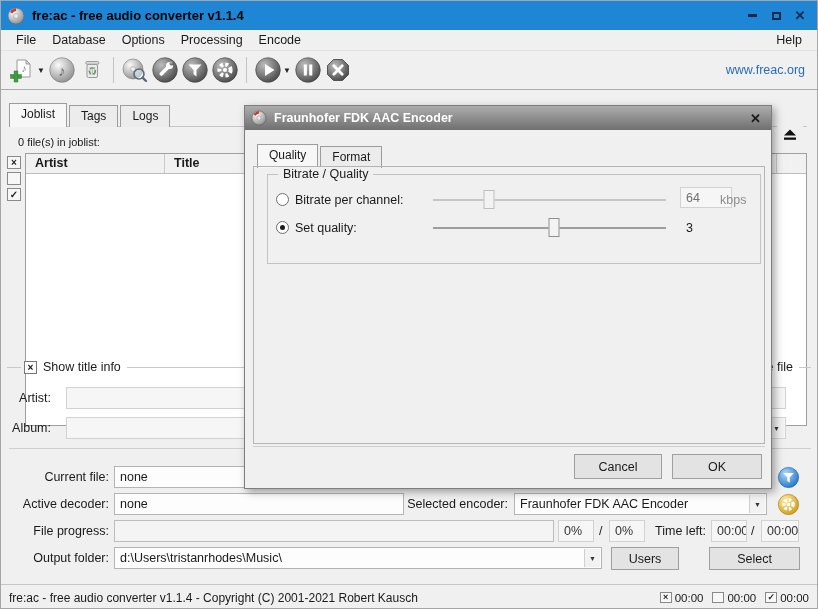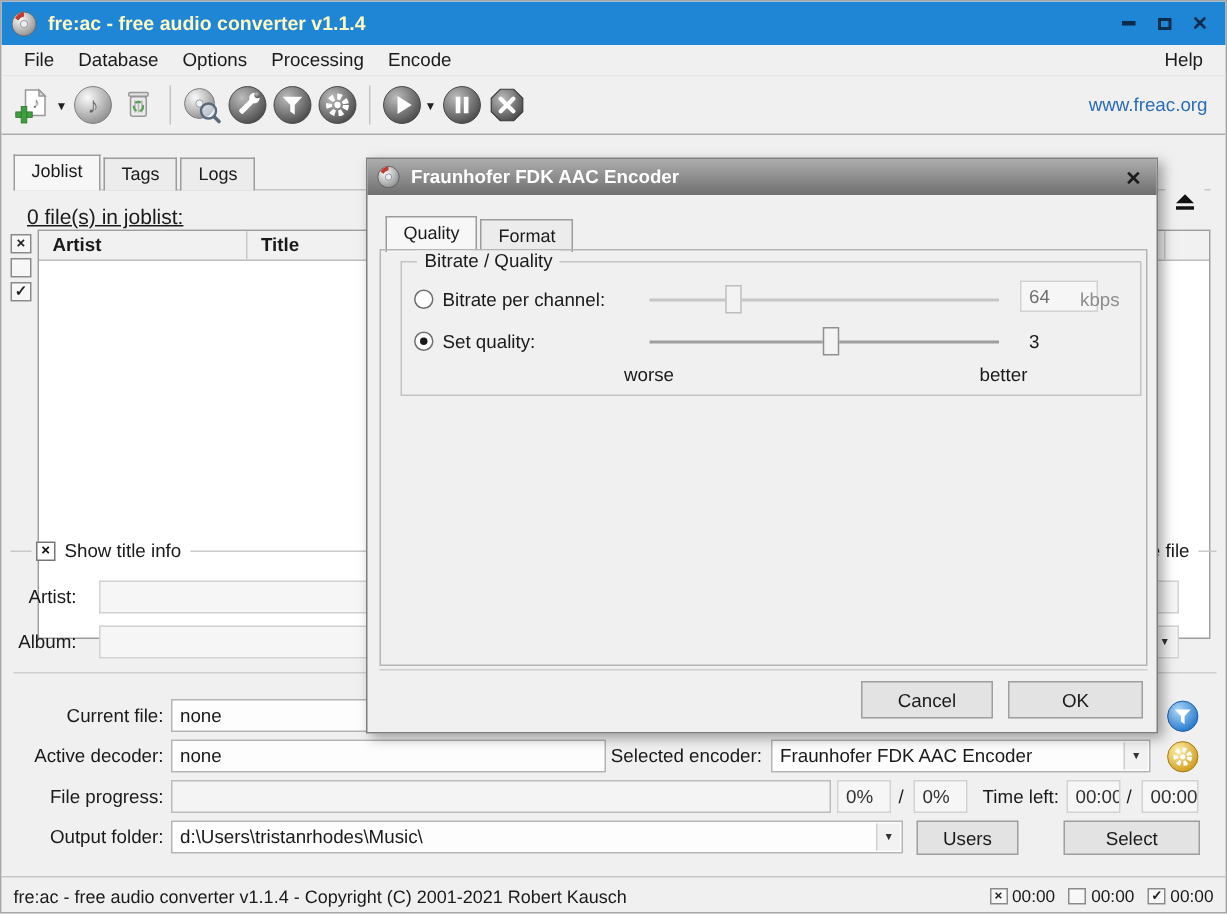--- a/index.html
+++ b/index.html
@@ -4,21 +4,21 @@
 <style>
   * { margin:0; padding:0; box-sizing:border-box; }
   html,body { background:#d8d8d8; }
   body { font-family:"Liberation Sans", sans-serif; font-size:12px; color:#1a1a1a; }
   .window { position:relative; width:818px; height:609px; background:#f0f0f0;
             border:1px solid #a6a6a6; overflow:hidden; }
 
   
   .titlebar { position:absolute; left:0; top:0; width:100%; height:29px; background:#1e86d4;
               display:flex; align-items:center; padding:0 6px; }
-  .titlebar .title { color:#fef9c3; font-weight:bold; font-size:13px; margin-left:7px; }
+  .titlebar .title { color:#000000; font-weight:bold; font-size:13px; margin-left:7px; }
   .wincontrols { margin-left:auto; display:flex; align-items:center; gap:10px; padding-right:4px; }
   .wc { width:14px; height:14px; display:flex; align-items:center; justify-content:center; cursor:default; }
   .wc-min i { display:block; width:9px; height:3px; background:#0b2b4b; }
   .wc-max i { display:block; width:9px; height:8px; border:2px solid #0b2b4b; }
   .wc-close { color:#0b2b4b; font-weight:bold; font-size:13px; }
 
   
   .menubar { position:absolute; left:0; top:29px; width:100%; height:21px; background:#f0f0f0;
              display:flex; align-items:center; padding:0 7px; border-bottom:1px solid #e3e3e3; }
   .menuitem { padding:2px 8px; font-size:12.5px; }
@@ -37,21 +37,21 @@
 
   .tabstrip { position:absolute; left:8px; top:12px; width:798px; display:flex; align-items:flex-end;
               border-bottom:1px solid #c6c6c6; height:25px; }
   .tab { border:1px solid #9c9c9c; border-bottom:none; background:#ececec; padding:3px 11px 4px;
          margin-right:2px; font-size:12px; position:relative; top:1px; }
   .tab.active { background:#f7f7f7; padding-bottom:6px; }
 
   .ejectbtn { position:absolute; left:776px; top:34px; width:26px; height:21px; background:#f0f0f0;
               display:flex; align-items:center; justify-content:center; }
 
-  .countline { position:absolute; left:17px; top:46px; font-size:14px;text-decoration:underline; }
+  .countline { position:absolute; left:17px; top:46px; font-size:11px; }
 
   .selcol { position:absolute; left:6px; top:66px; display:flex; flex-direction:column; gap:3px; }
   .selbtn { width:14px; height:13px; border:1px solid #8a8a8a; background:#f7f7f7; font-size:10px;
             line-height:11px; text-align:center; color:#222; font-weight:bold; }
 
   .jobtable { position:absolute; left:24px; top:63px; width:782px; height:273px; background:#fff;
               border:1px solid #9f9f9f; }
   .jthead { display:flex; height:20px; background:#f1f1f1; border-bottom:1px solid #bdbdbd; }
   .jth { font-weight:bold; padding:2px 0 0 9px; border-right:1px solid #c9c9c9; font-size:12.5px; }
   .jth.c1 { width:139px; } .jth.c2 { width:612px; } .jth.c3 { flex:1; border-right:none; }
@@ -451,24 +451,20 @@
 
       <div class="grow" style="top:42px;">
         <span class="radio checked"></span>
         <span class="rlabel">Set quality:</span>
         <span class="slider">
           <span class="thumb" style="left: 52%;"></span>
         </span>
         <span class="gval" style="left:418px;">3</span>
       </div>
 
-      <div class="grow" style="top:64px;">
-        <span class="gval" style="left:148px;">worse</span>
-        <span class="gval" style="left:385px;">better</span>
-      </div>
     </div>
 
     <div class="ddivider"></div>
     <span class="dbtn" style="left:329px; width:88px;">Cancel</span>
     <span class="dbtn" style="left:427px; width:90px;">OK</span>
   </div>
 
 </div>
 
 </body></html>

